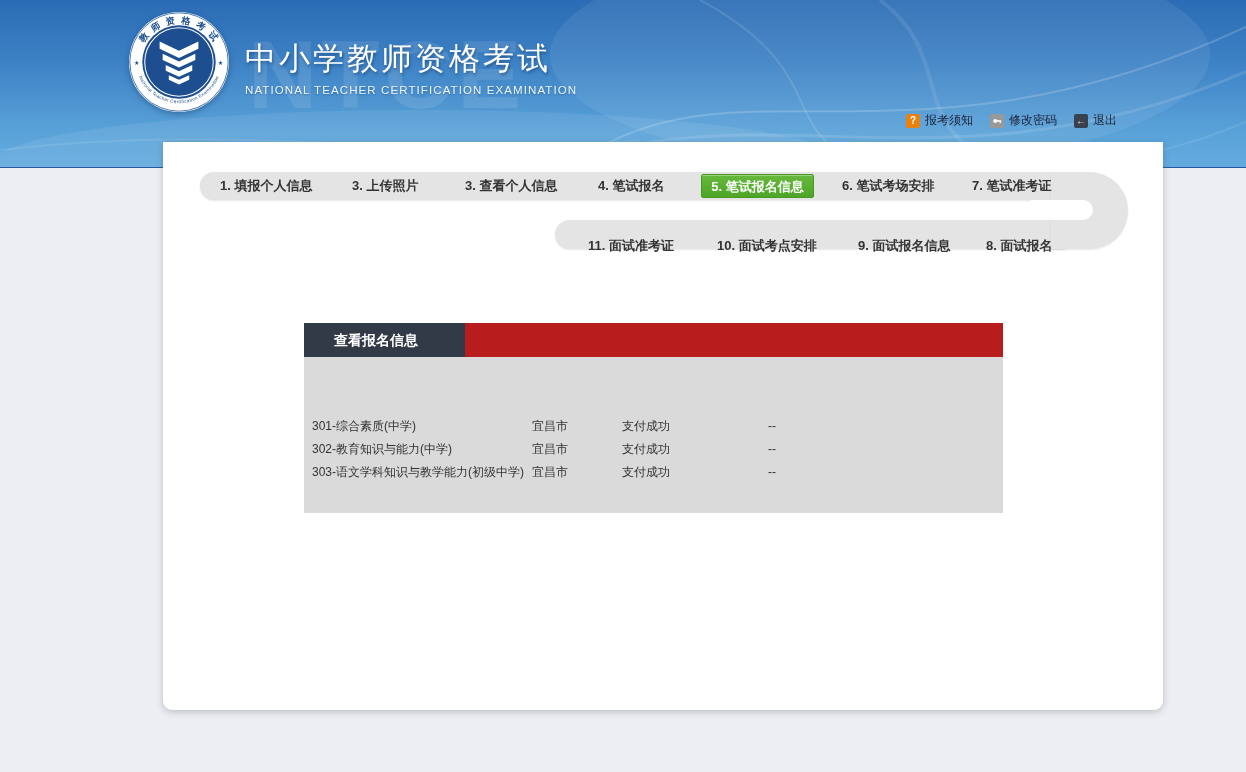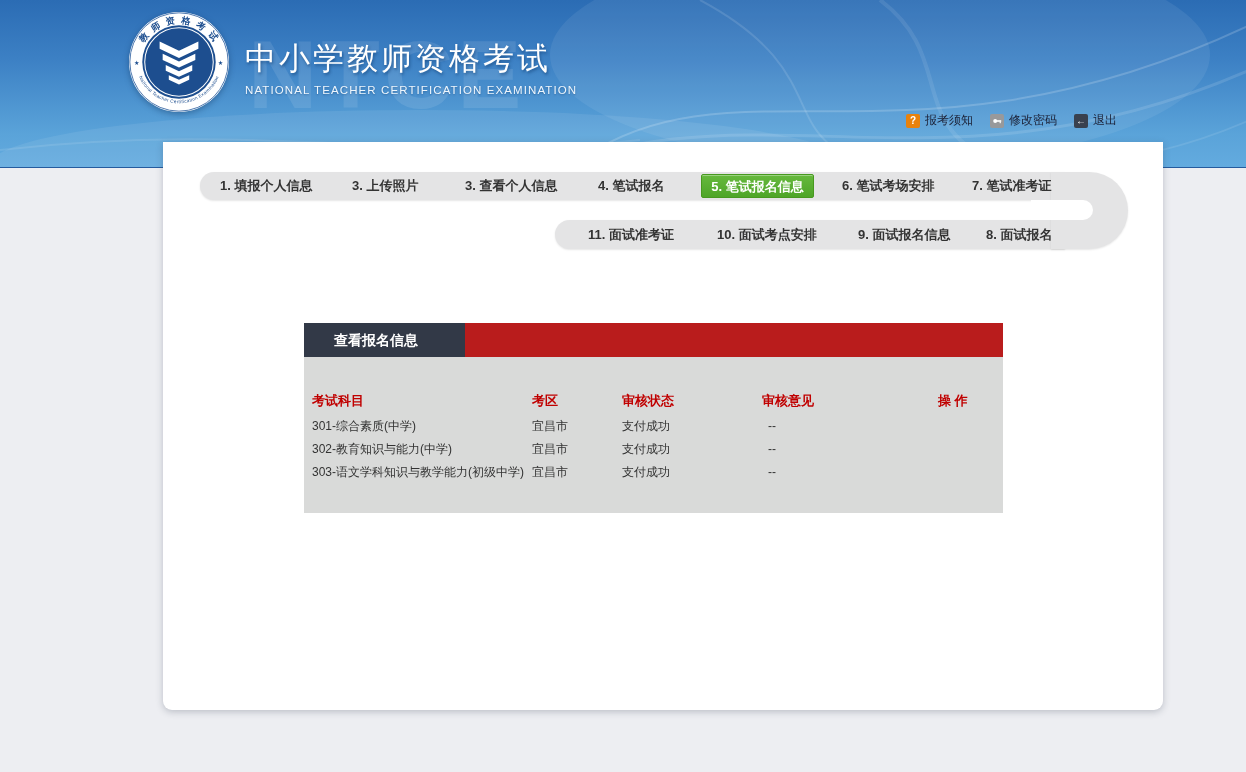--- a/index.html
+++ b/index.html
@@ -65,21 +65,21 @@
   .sbar-r2 { left:392px; top:78px; width:510px; height:29px; border-radius:15px 0 0 15px; }
   .sconn  { position:absolute; left:888px; top:30px; width:77px; height:77px;
             background:#e4e4e5; border-radius:0 39px 39px 0;
             box-shadow:0 1px 2px rgba(0,0,0,.10); }
   .scut   { position:absolute; left:868px; top:58px; width:62px; height:20px;
             background:#ffffff; border-radius:0 10px 10px 0; }
   .step {
     position:absolute; height:28px; line-height:28px;
     font-size:13px; font-weight:bold; color:#333; cursor:pointer; white-space:nowrap;
   }
-  .r1 { top:30px; } .r2 { top:78px; height:29px; line-height:29px; }
+  .r1 { top:30px; } .r2 { top:89px; height:29px; line-height:29px; }
   .s1 { left:57px; } .s2 { left:189px; } .s3 { left:302px; } .s4 { left:435px; }
   .s6 { left:679px; } .s7 { left:809px; }
   .s11 { left:425px; } .s10 { left:554px; } .s9 { left:695px; } .s8 { left:823px; }
   .step-active {
     left:538px; top:32px; width:113px; height:24px; line-height:24px;
     background:linear-gradient(180deg,#66b93d,#4ea528);
     border:1px solid #47991f; border-radius:2px;
     color:#ffffff; text-align:center; font-size:13px; font-weight:bold;
     position:absolute; cursor:pointer; white-space:nowrap;
     box-shadow:inset 0 1px 0 rgba(255,255,255,.35);
@@ -197,27 +197,20 @@
     <span class="step r2 s9">9. 面试报名信息</span>
     <span class="step r2 s8">8. 面试报名</span>
   </div>
 
   <div class="section-bar">
     <div class="section-tab">查看报名信息</div>
   </div>
   <div class="tab-pointer"></div>
 
   <div class="panel">
-    <div class="trow row-head">
-      <span class="tcell th col-subject">考试科目</span>
-      <span class="tcell th col-area">考区</span>
-      <span class="tcell th col-status">审核状态</span>
-      <span class="tcell th col-opinion">审核意见</span>
-      <span class="tcell th col-action">操  作</span>
-    </div>
 
     <div class="trow row-0">
       <span class="tcell col-subject">301-综合素质(中学)</span>
       <span class="tcell col-area">宜昌市</span>
       <span class="tcell col-status">支付成功</span>
       <span class="tcell td-opinion">--</span>
     </div>
     <div class="trow row-1">
       <span class="tcell col-subject">302-教育知识与能力(中学)</span>
       <span class="tcell col-area">宜昌市</span>

